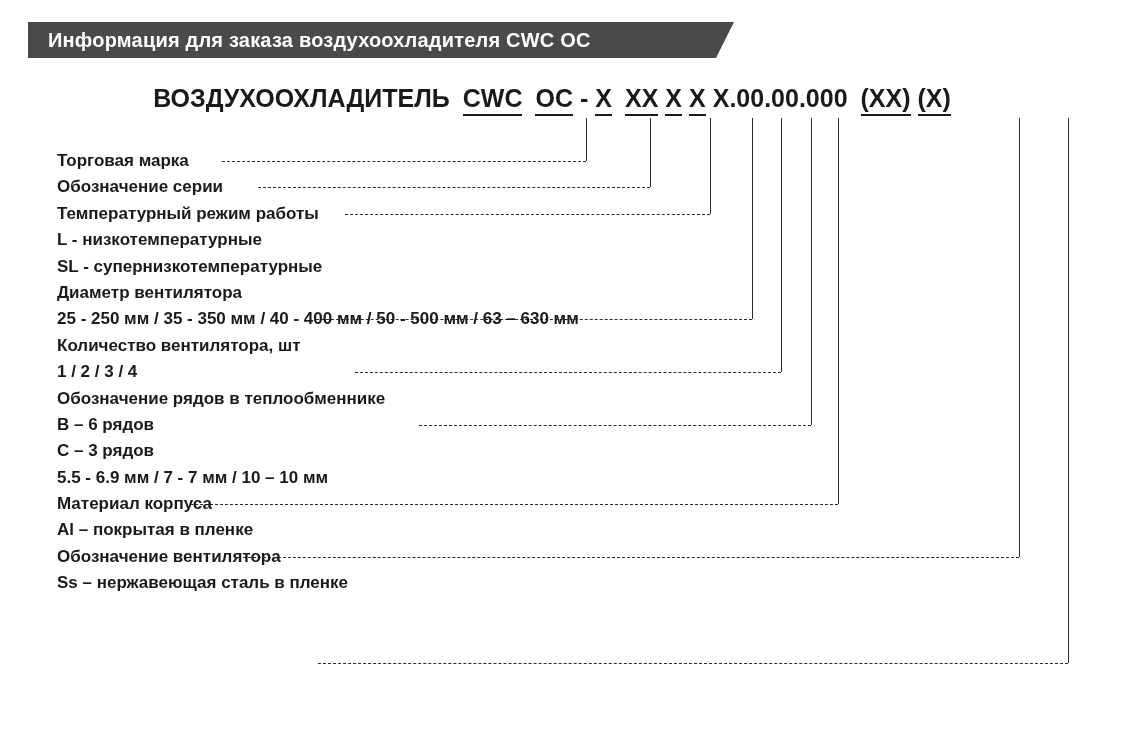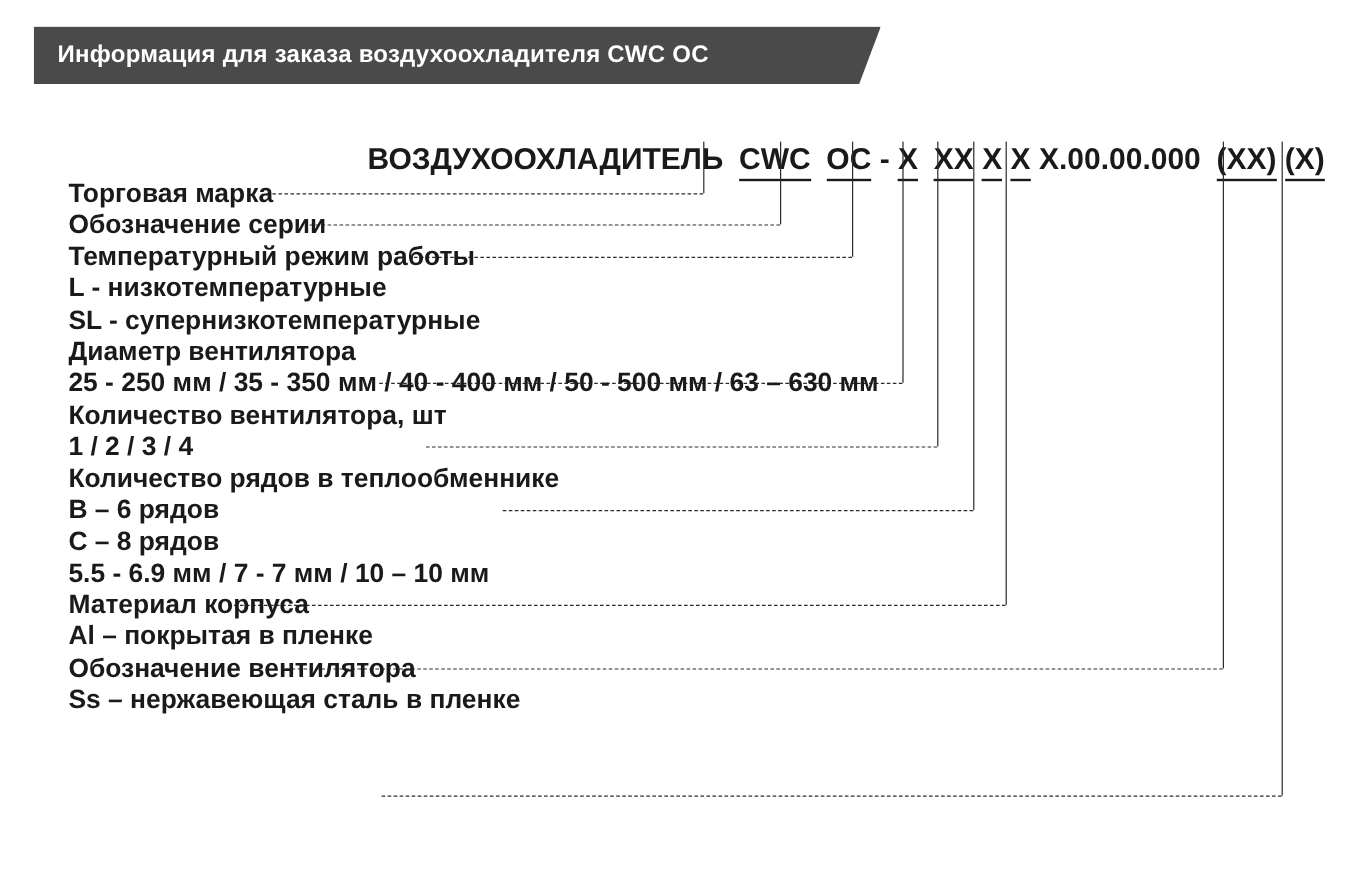--- a/index.html
+++ b/index.html
@@ -14,21 +14,21 @@
     color: #1a1a1a;
     position: relative;
     overflow: hidden;
   }
 
   
   .header-band {
     position: absolute;
     left: 28px;
     top: 22px;
-    height: 48px;
+    height: 36px;
     width: 706px;
     background: #4a4a4a;
     
     clip-path: polygon(0 0, 100% 0, calc(100% - 18px) 100%, 0 100%);
     display: flex;
     align-items: center;
   }
   .header-title {
     color: #ffffff;
     font-size: 20px;
@@ -37,25 +37,24 @@
     letter-spacing: 0.2px;
     white-space: nowrap;
   }
 
   
   .code-line {
     position: absolute;
     left: 0;
     top: 84px;
     width: 1104px;
-    text-align: right;
+    text-align: center;
     font-size: 25px;
     font-weight: bold;
     white-space: nowrap;
-    margin-top: 35px;
   }
   .code-line .seg {
     display: inline-block;
     vertical-align: baseline;
   }
   .seg.u {
     border-bottom: 2px solid #1a1a1a;
     padding-bottom: 1px;
   }
   .sp { display: inline-block; width: 7px; }
@@ -64,21 +63,21 @@
   
   .labels {
     position: absolute;
     left: 57px;
     top: 148px;
     width: 1040px;
   }
   .row {
     height: 26.4px;
     line-height: 26.4px;
-    font-size: 22px;
+    font-size: 17px;
     font-weight: bold;
     white-space: nowrap;
     position: relative;
   }
   .row .txt { display: inline-block; }
 
   
   .leader {
     position: absolute;
     border-top: 1px dashed #2b2b2b;
@@ -135,21 +134,21 @@
 <div class="labels">
   <div class="row"><span class="txt">Торговая марка</span></div>
   <div class="row"><span class="txt">Обозначение серии</span></div>
   <div class="row"><span class="txt">Температурный режим работы</span></div>
   <div class="row"><span class="txt">L - низкотемпературные</span></div>
   <div class="row"><span class="txt">SL - супернизкотемпературные</span></div>
   <div class="row"><span class="txt">Диаметр вентилятора</span></div>
   <div class="row"><span class="txt">25 - 250 мм / 35 - 350 мм / 40 - 400 мм / 50 - 500 мм / 63 – 630 мм</span></div>
   <div class="row"><span class="txt">Количество вентилятора, шт</span></div>
   <div class="row"><span class="txt">1 / 2 / 3 / 4</span></div>
-  <div class="row"><span class="txt">Количество рядов в теплообменнике</span></div>
+  <div class="row"><span class="txt">Обозначение рядов в теплообменнике</span></div>
   <div class="row"><span class="txt">B – 6 рядов</span></div>
-  <div class="row"><span class="txt">C – 8 рядов</span></div>
+  <div class="row"><span class="txt">C – 3 рядов</span></div>
   <div class="row"><span class="txt">5.5 - 6.9 мм /  7 - 7 мм / 10 – 10 мм</span></div>
   <div class="row"><span class="txt">Материал корпуса</span></div>
   <div class="row"><span class="txt">Al – покрытая в пленке</span></div>
   <div class="row"><span class="txt">Обозначение вентилятора</span></div>
   <div class="row"><span class="txt">Ss – нержавеющая сталь в пленке</span></div>
 </div>
 
 </body></html>

